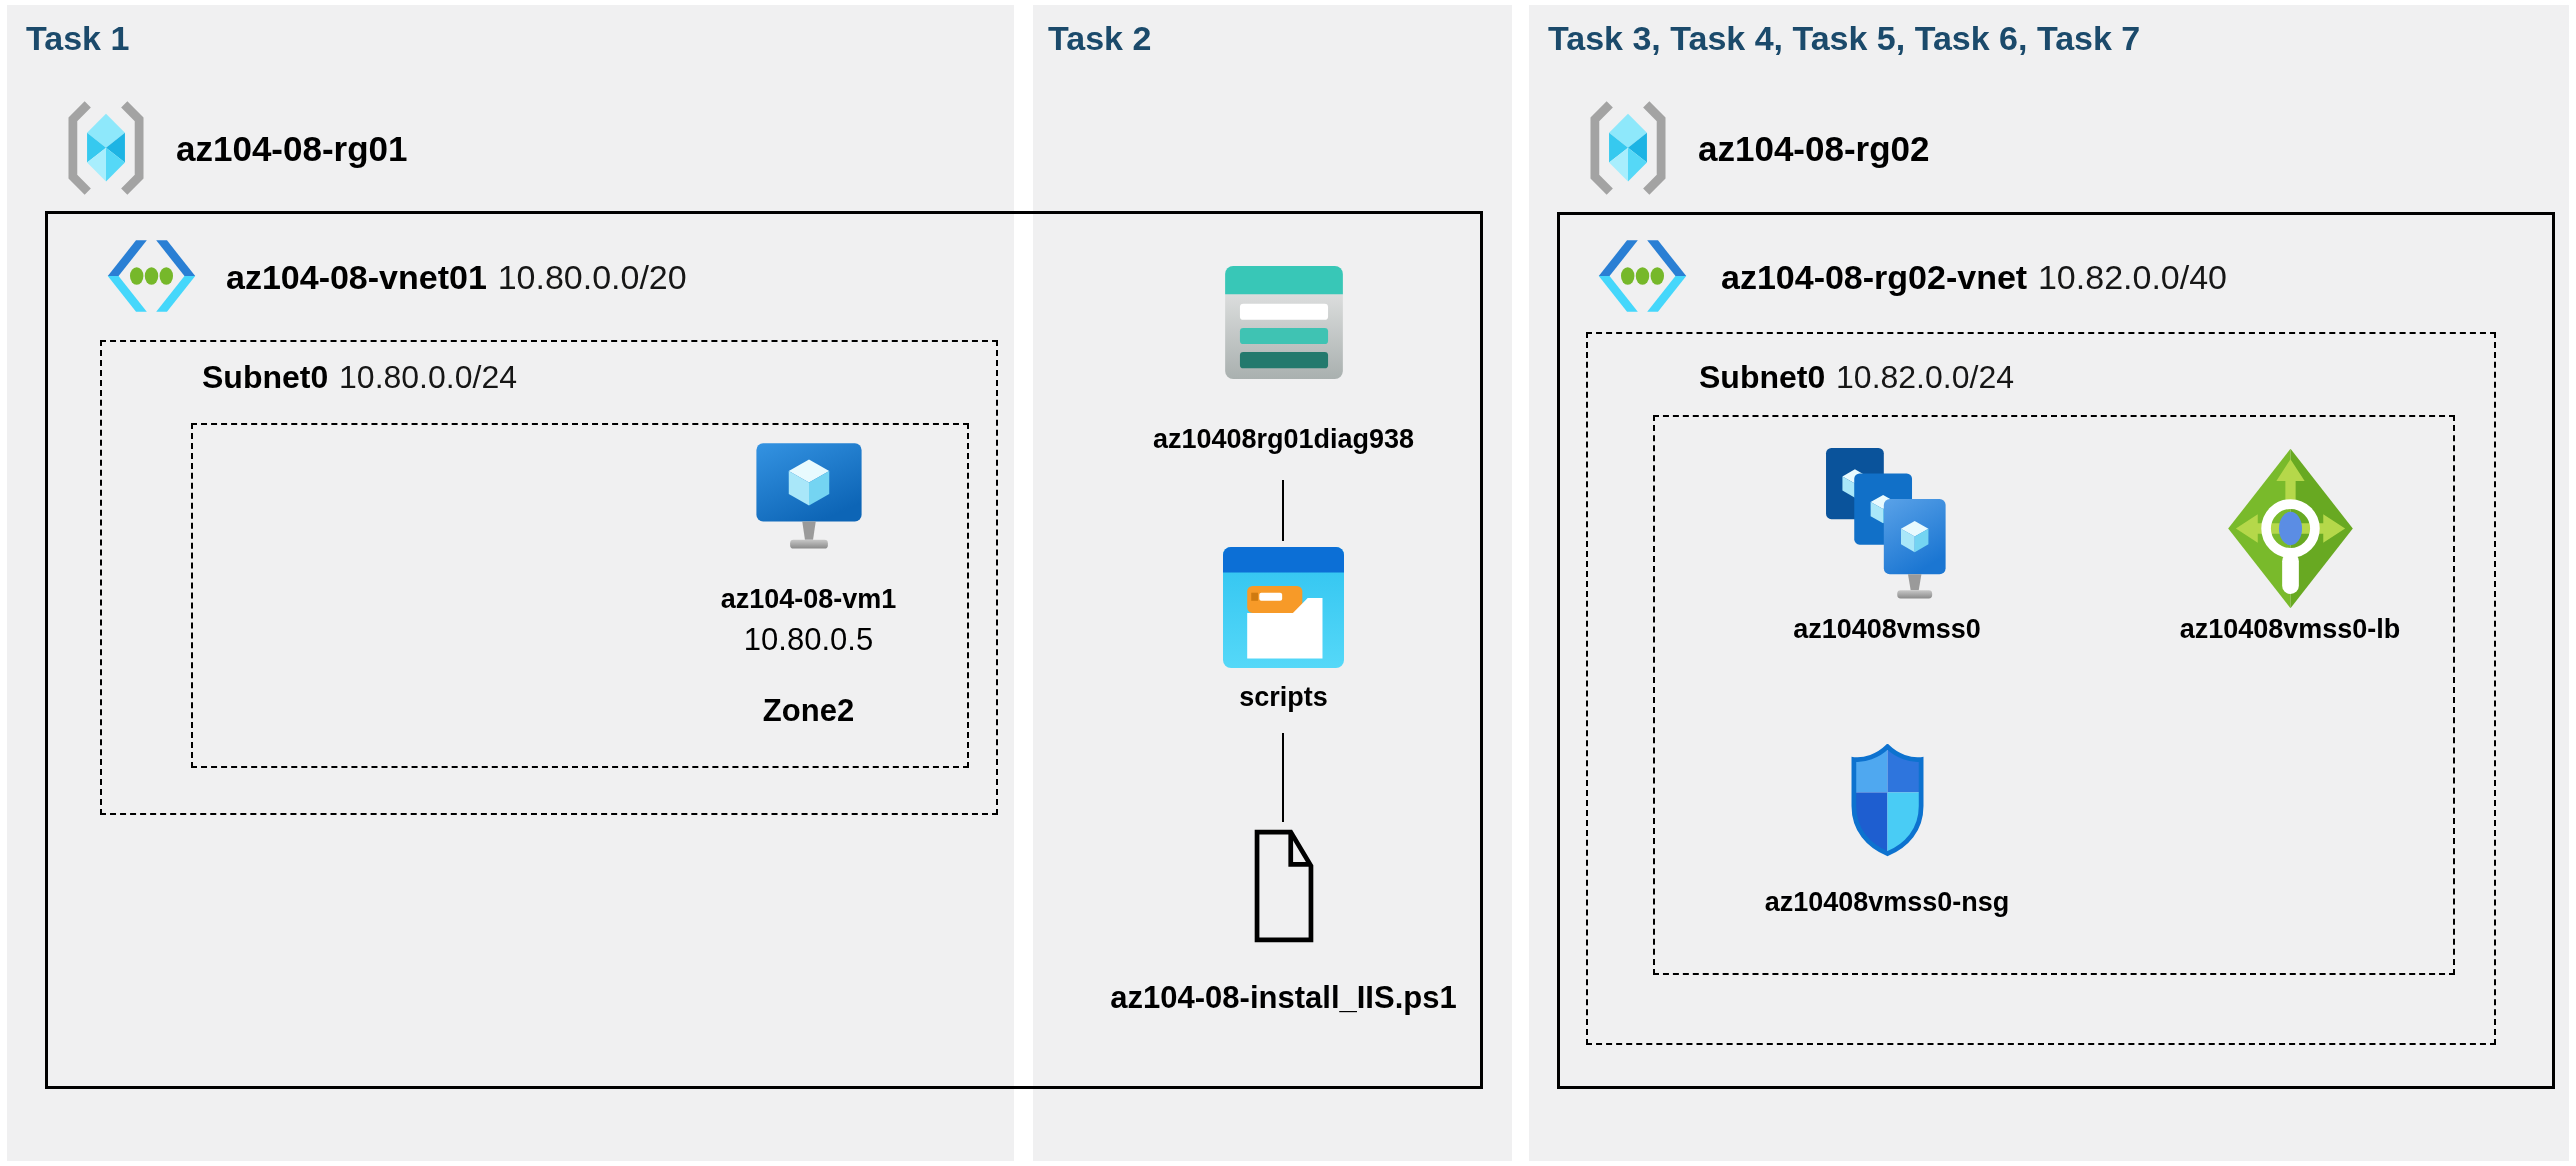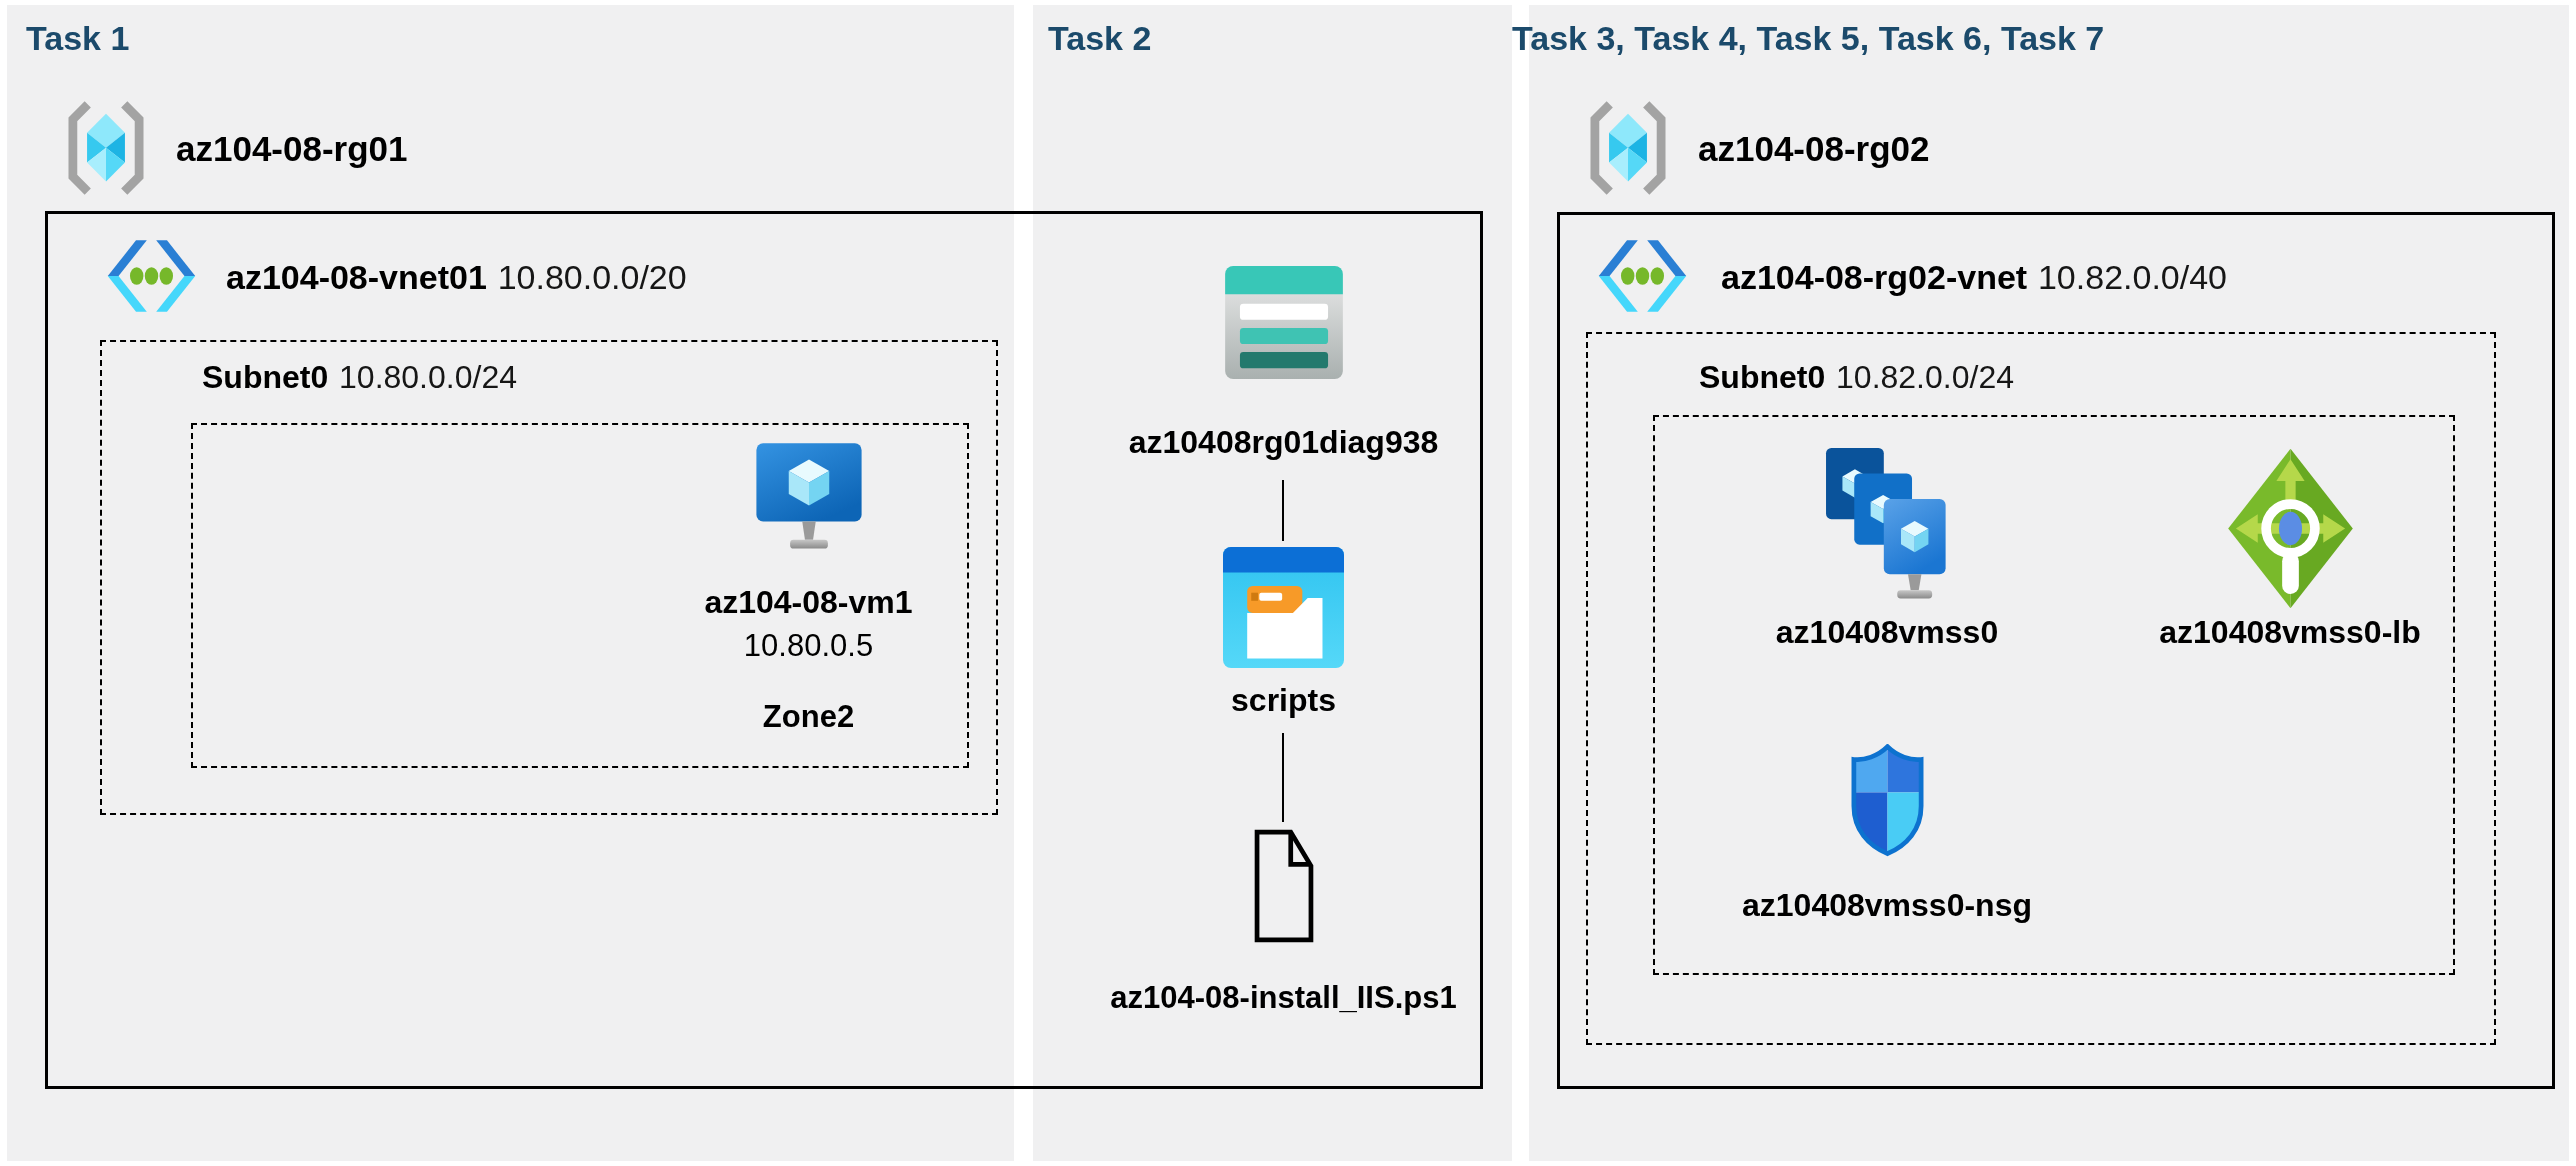--- a/index.html
+++ b/index.html
@@ -5,21 +5,21 @@
   html,body{margin:0;padding:0;background:#ffffff;}
   body{width:2576px;height:1166px;font-family:"Liberation Sans",sans-serif;color:#000;}
   .canvas{position:relative;width:2576px;height:1166px;background:#fff;overflow:hidden;}
   .panel{position:absolute;top:5.4px;height:1156px;background:#f0f0f1;}
   .panel.p1{left:6.7px;width:1007px;}
   .panel.p2{left:1033px;width:479px;}
   .panel.p3{left:1529px;width:1040px;}
   .task-header{position:absolute;font-size:34px;font-weight:700;color:#1b4a6b;white-space:nowrap;}
   .h1{left:26px;top:19px;}
   .h2{left:1048px;top:19px;}
-  .h3{left:1512px;top:19px;}
+  .h3{left:1548px;top:19px;}
   .solidbox{position:absolute;border:3.4px solid #000;box-sizing:border-box;background:transparent;}
   .box1{left:45px;top:211px;width:1438px;height:878px;}
   .box3{left:1557px;top:212px;width:998px;height:877px;}
   .dashedbox{position:absolute;border:2.7px dashed #000;box-sizing:border-box;background:transparent;}
   .do1{left:100px;top:340px;width:898px;height:475px;}
   .di1{left:191px;top:423px;width:778px;height:345px;}
   .do3{left:1586px;top:332px;width:910px;height:713px;}
   .di3{left:1653px;top:415px;width:802px;height:560px;}
   .row{position:absolute;display:flex;align-items:center;white-space:nowrap;}
   .rg1{left:62px;top:100px;height:98px;gap:26px;}
@@ -27,21 +27,21 @@
   .vn1{left:101px;top:240px;height:74px;gap:24px;}
   .vn3{left:1592px;top:240px;height:74px;gap:28px;}
   .rg-label{font-size:35px;font-weight:700;}
   .res-label{font-size:34px;font-weight:700;}
   .cidr{font-weight:400;margin-left:10.8px;color:#161616;}
   .subnet-label{position:absolute;font-size:32px;font-weight:700;white-space:nowrap;}
   .sl1{left:202px;top:359px;}
   .sl3{left:1699px;top:359px;}
   .node{position:absolute;display:flex;flex-direction:column;align-items:center;text-align:center;}
   .iconwrap{display:flex;justify-content:center;align-items:flex-start;width:100%;}
-  .node-name{font-size:32px;font-weight:700;white-space:nowrap;}
+  .node-name{font-size:27px;font-weight:700;white-space:nowrap;}
   .node-ip{font-size:31px;font-weight:400;margin-top:6.7px;white-space:nowrap;}
   .node-zone{font-size:31px;font-weight:700;margin-top:35px;white-space:nowrap;}
   .file-name{font-size:31px;}
   .vline{position:absolute;width:2px;background:#000;}
   .l1{left:1282px;top:480px;height:61px;}
   .l2{left:1282px;top:733px;height:89px;}
 </style>
 </head>
 <body>
 

